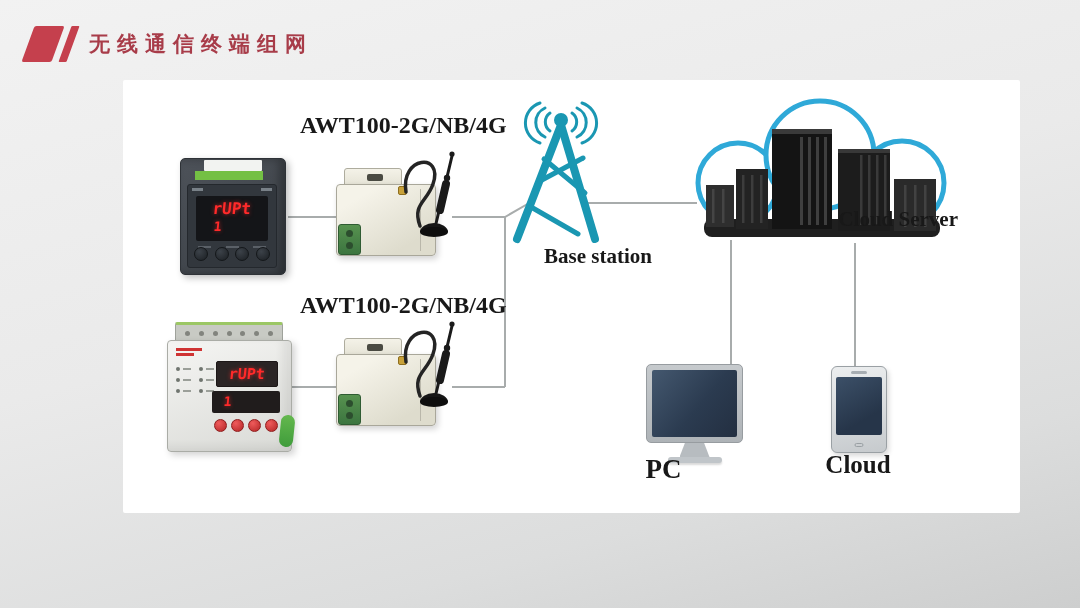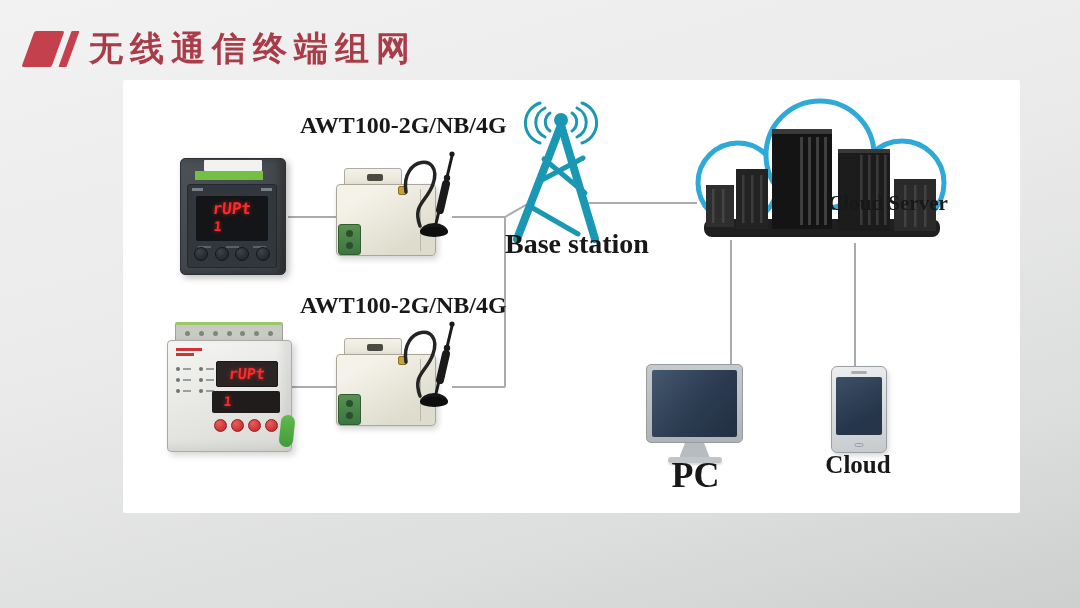--- a/index.html
+++ b/index.html
@@ -13,31 +13,31 @@
     font-family:"Liberation Serif", serif;
     background:linear-gradient(165deg,#f2f2f2 0%,#eaeaea 45%,#dcdddd 78%,#cdcece 100%);
   }
   .stage{position:relative;width:1080px;height:608px;}
 
   
   .hdr{position:absolute;left:28px;top:26px;display:flex;align-items:center;}
   .mark{display:flex;align-items:flex-end;margin-right:16px;}
   .mark .p1{display:inline-block;width:30px;height:36px;background:var(--accent-red);transform:skewX(-20deg);border-radius:2px;}
   .mark .p2{display:inline-block;width:8px;height:36px;background:var(--accent-red);transform:skewX(-20deg);margin-left:7px;border-radius:1px;}
-  .title{font-size:34px;font-weight:bold;color:var(--title-red);letter-spacing:7px;white-space:nowrap;}
+  .title{font-size:21px;font-weight:bold;color:var(--title-red);letter-spacing:7px;white-space:nowrap;}
 
   
   .panel{position:absolute;left:123px;top:80px;width:897px;height:433px;background:#ffffff;border-radius:2px;}
 
   .lbl{position:absolute;font-weight:bold;color:var(--ink);text-align:center;white-space:nowrap;}
   .awt1{left:300px;top:112px;width:190px;font-size:24px;}
   .awt2{left:300px;top:292px;width:190px;font-size:24px;}
-  .bs-label{left:502px;top:228px;width:150px;font-size:28px;text-align:center;}
-  .cs-label{left:818px;top:191px;width:140px;font-size:21px;text-align:center;}
-  .pc-label{left:648px;top:454px;width:95px;font-size:36px;}
+  .bs-label{left:502px;top:244px;width:150px;font-size:21px;text-align:right;}
+  .cs-label{left:818px;top:207px;width:140px;font-size:21px;text-align:right;}
+  .pc-label{left:616px;top:454px;width:95px;font-size:27px;}
   .mob-label{left:818px;top:451px;width:80px;font-size:25px;}
 
   svg{position:absolute;overflow:visible;}
   .connectors{left:0;top:0;width:1080px;height:608px;pointer-events:none;}
 
   
   .led{font-family:"DejaVu Sans Mono", monospace;font-weight:bold;color:var(--led-red);
        transform:skewX(-6deg);text-shadow:0 0 4px rgba(255,42,42,.65);line-height:1;}
 
   

